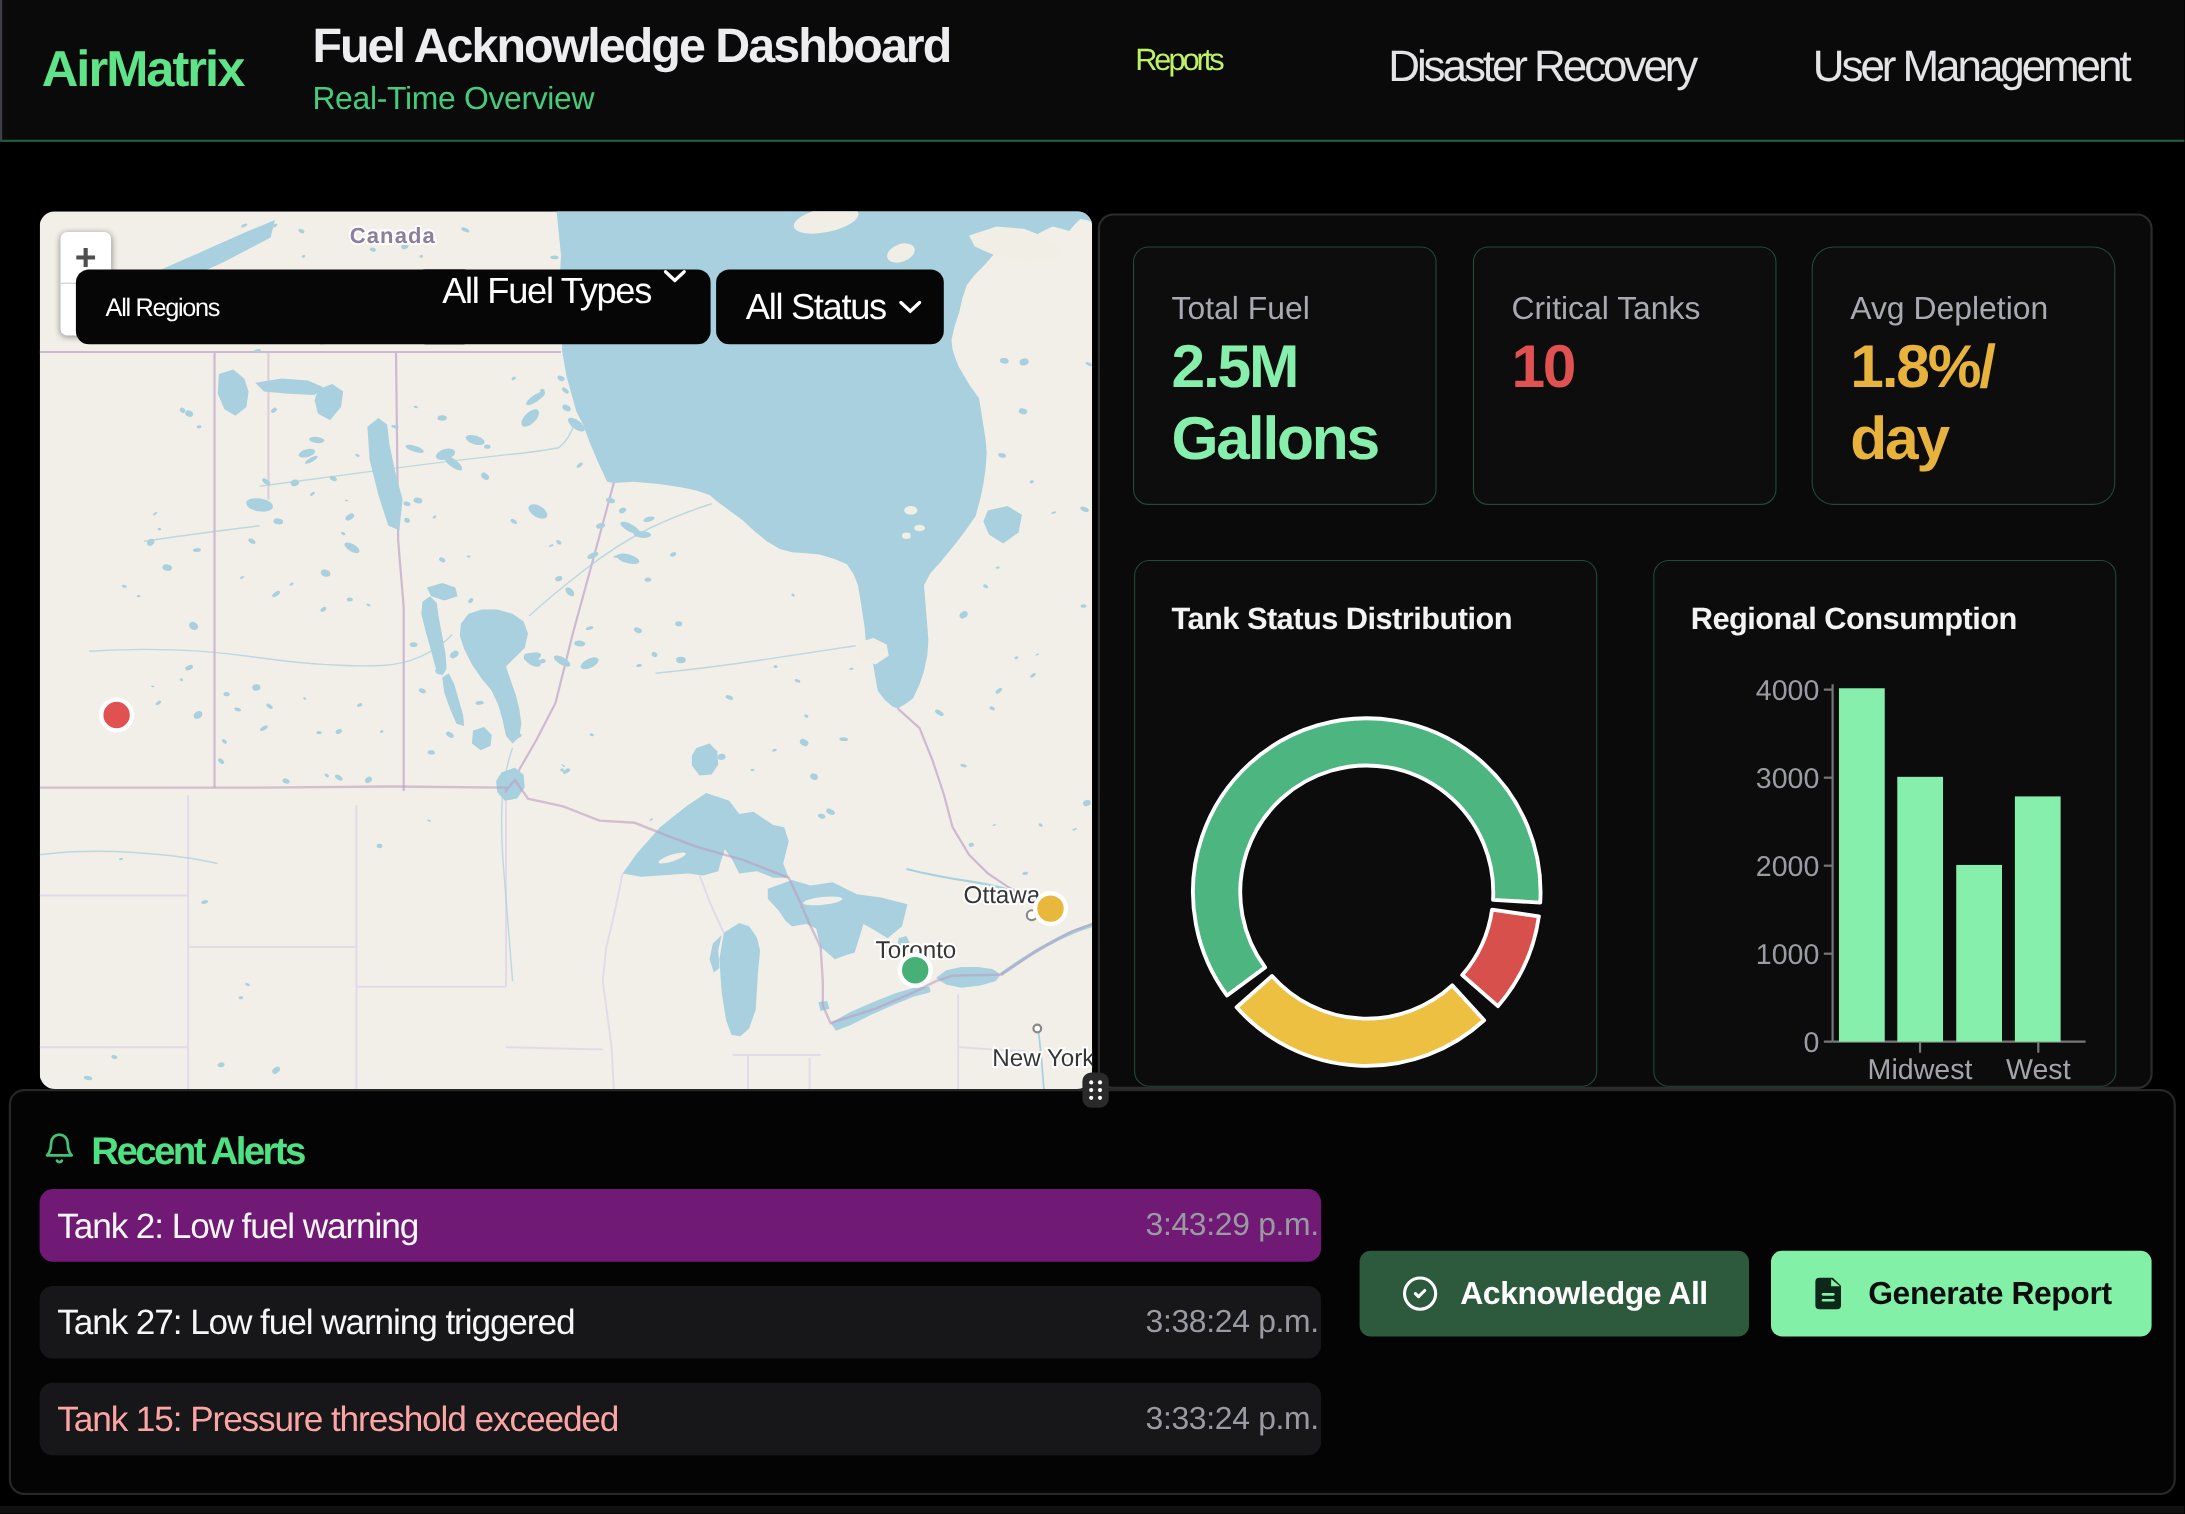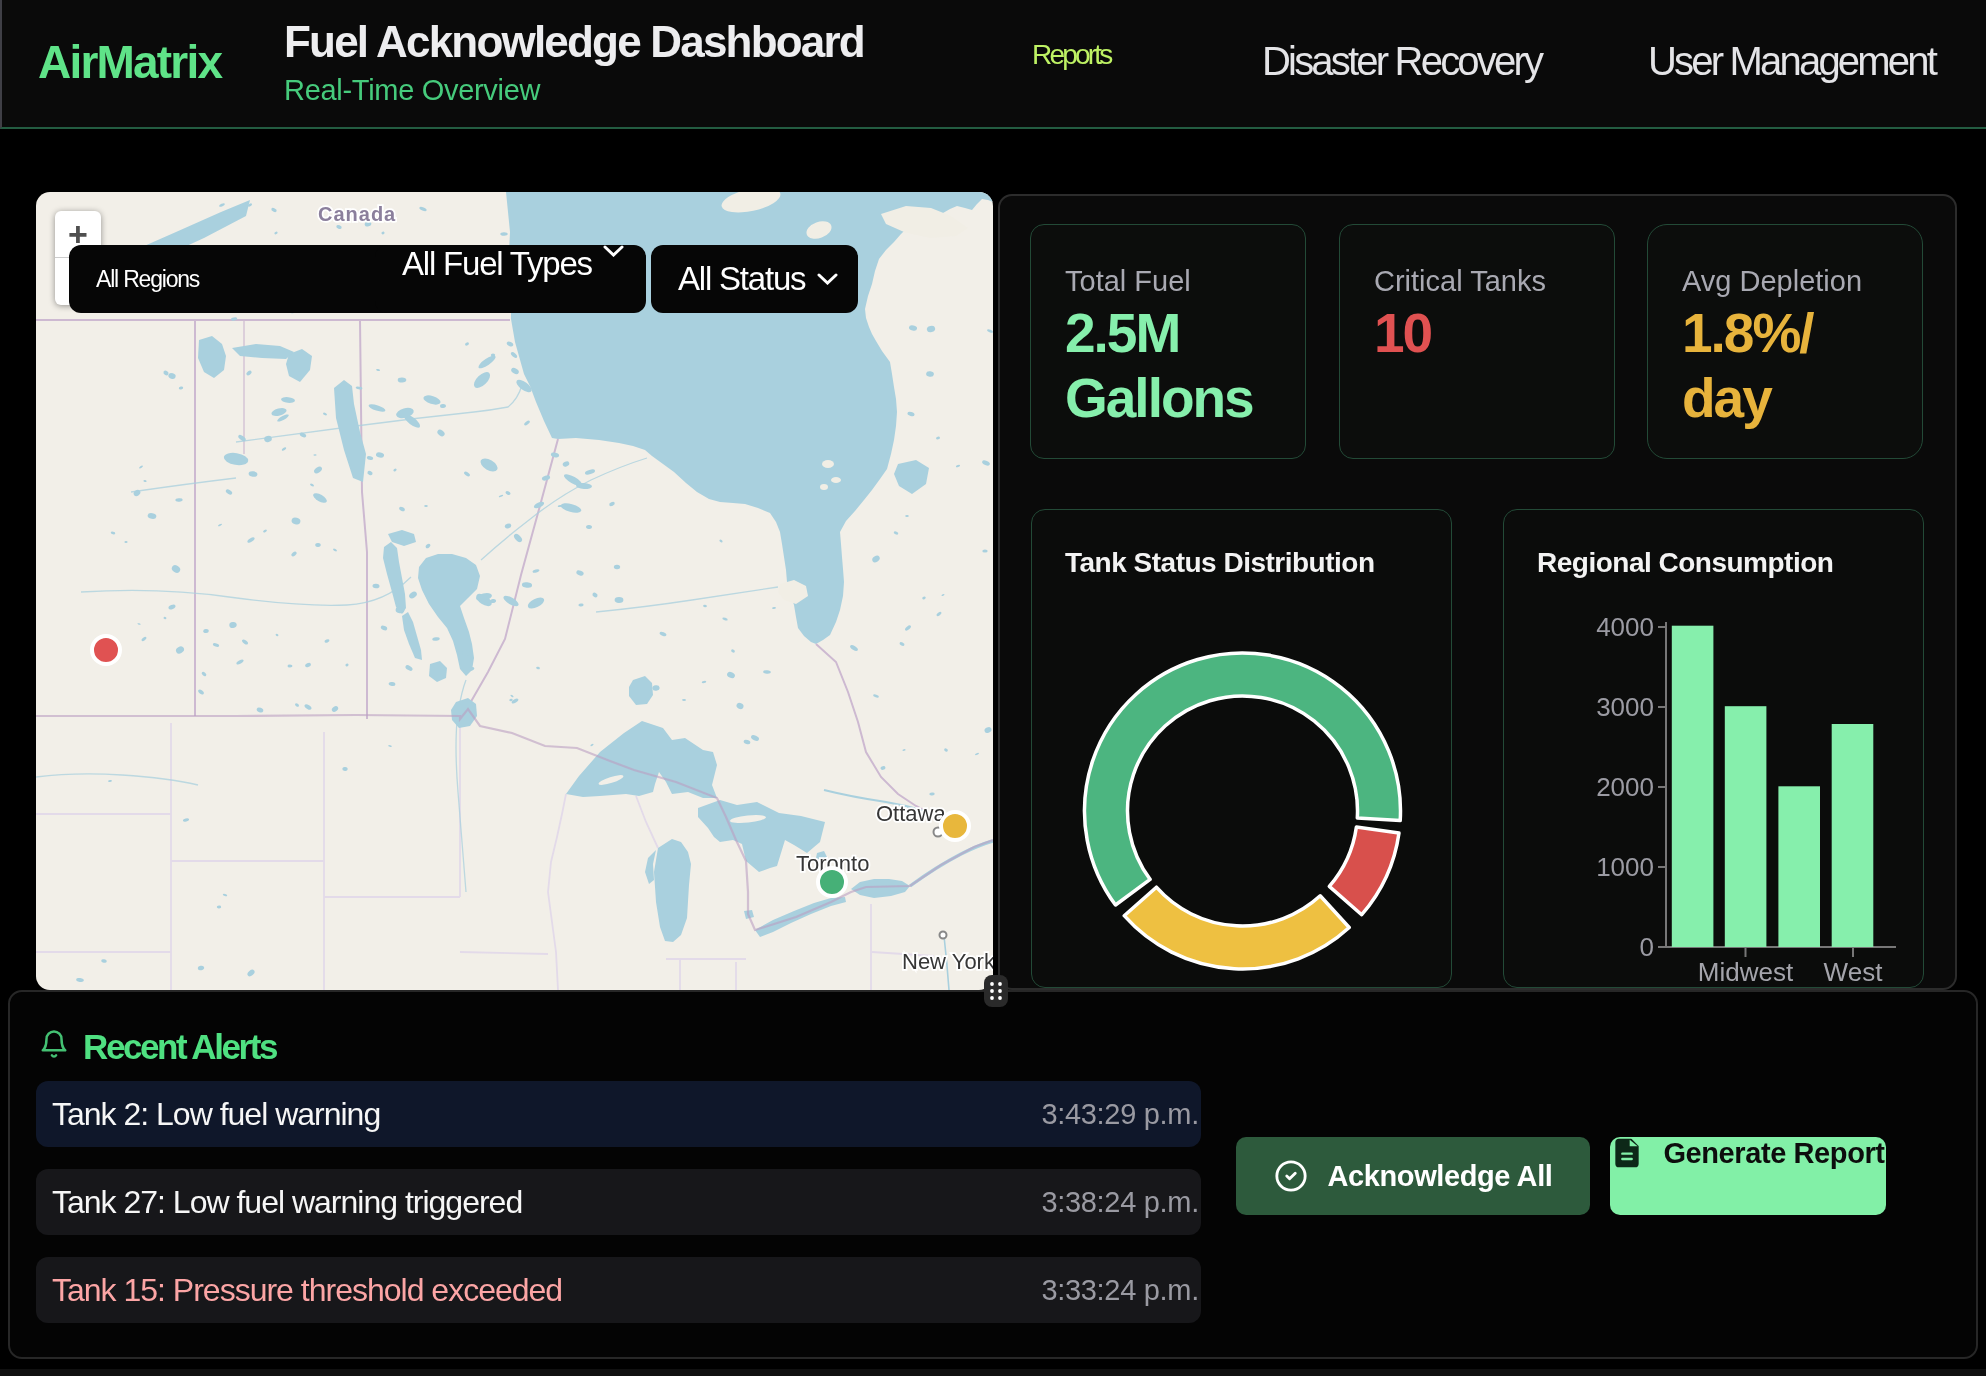--- a/index.html
+++ b/index.html
@@ -378,41 +378,41 @@
     </svg>
 </div>
 
 <div class="abs" style="left:8px;top:990px;width:1970px;height:369px;border:2px solid #272727;border-radius:14px;background:#040404"></div>
 <svg width="30" height="34" viewBox="0 0 24 24" fill="none" stroke="#44c173" stroke-width="2" stroke-linecap="round" stroke-linejoin="round" style="position:absolute;left:39px;top:1027px">
     <path d="M6 8a6 6 0 0 1 12 0c0 7 3 9 3 9H3s3-2 3-9"></path>
     <path d="M10.3 21a1.94 1.94 0 0 0 3.4 0"></path>
   </svg>
 <div class="abs" style="left:83px;top:1029px;font-size:35px;font-weight:bold;letter-spacing:-2.4px;color:#4fe081;line-height:1">Recent Alerts</div>
 
-<div class="abs" style="left:36px;top:1081px;width:1165px;height:66px;background:#0f172a;border-radius:12px;display:flex;align-items:center;justify-content:space-between;padding:0 2px 0 16px">
+<div class="abs" style="left:36px;top:1081px;width:1165px;height:66px;background:#701a75;border-radius:12px;display:flex;align-items:center;justify-content:space-between;padding:0 2px 0 16px">
 <span style="font-size:32px;letter-spacing:-1px;color:#f6f6f6">Tank 2: Low fuel warning</span>
     <span style="font-size:29px;letter-spacing:-0.3px;color:#9a9aa2">3:43:29 p.m.</span>
   </div>
 <div class="abs" style="left:36px;top:1169px;width:1165px;height:66px;background:#17171a;border-radius:12px;display:flex;align-items:center;justify-content:space-between;padding:0 2px 0 16px">
 <span style="font-size:32px;letter-spacing:-1px;color:#f6f6f6">Tank 27: Low fuel warning triggered</span>
     <span style="font-size:29px;letter-spacing:-0.3px;color:#9a9aa2">3:38:24 p.m.</span>
   </div>
 <div class="abs" style="left:36px;top:1257px;width:1165px;height:66px;background:#17171a;border-radius:12px;display:flex;align-items:center;justify-content:space-between;padding:0 2px 0 16px">
 <span style="font-size:32px;letter-spacing:-1px;color:#fca5a5">Tank 15: Pressure threshold exceeded</span>
     <span style="font-size:29px;letter-spacing:-0.3px;color:#9a9aa2">3:33:24 p.m.</span>
   </div>
 
 <div class="abs" style="left:1236px;top:1137px;width:354px;height:78px;background:#2d5a3c;border-radius:10px;display:flex;align-items:center;justify-content:center;gap:20px;z-index:5">
 <svg width="34" height="34" viewBox="0 0 24 24" fill="none" stroke="#fff" stroke-width="2" stroke-linecap="round" stroke-linejoin="round">
       <circle cx="12" cy="12" r="10"></circle>
       <path d="m9 12 2 2 4-4"></path>
     </svg>
     <span style="font-size:29px;font-weight:bold;letter-spacing:-0.4px;color:#fff">Acknowledge All</span>
   </div>
-<div class="abs" style="left:1610px;top:1137px;width:276px;height:78px;background:#82f0a7;border-radius:10px;display:flex;justify-content:center;gap:20px;z-index:5">
+<div class="abs" style="left:1610px;top:1137px;width:346px;height:78px;background:#82f0a7;border-radius:10px;display:flex;align-items:center;justify-content:center;gap:20px;z-index:5">
 <svg width="32" height="32" viewBox="0 0 24 24" fill="#0d2818" stroke="#0d2818" stroke-width="1.5" stroke-linecap="round" stroke-linejoin="round">
       <path d="M15 2H6a2 2 0 0 0-2 2v16a2 2 0 0 0 2 2h12a2 2 0 0 0 2-2V7Z"></path>
       <path d="M14 2v5h6" fill="#82f0a7" stroke="none"></path>
       <path d="M15.5 12.5H8.5" stroke="#82f0a7" stroke-width="1.8"></path>
       <path d="M15.5 16.5H8.5" stroke="#82f0a7" stroke-width="1.8"></path>
     </svg>
     <span style="font-size:29px;font-weight:bold;letter-spacing:-0.4px;color:#0d0d0d">Generate Report</span>
   </div>
 
 <div class="abs" style="left:0;top:1369px;width:1986px;height:7px;background:#101010"></div>

